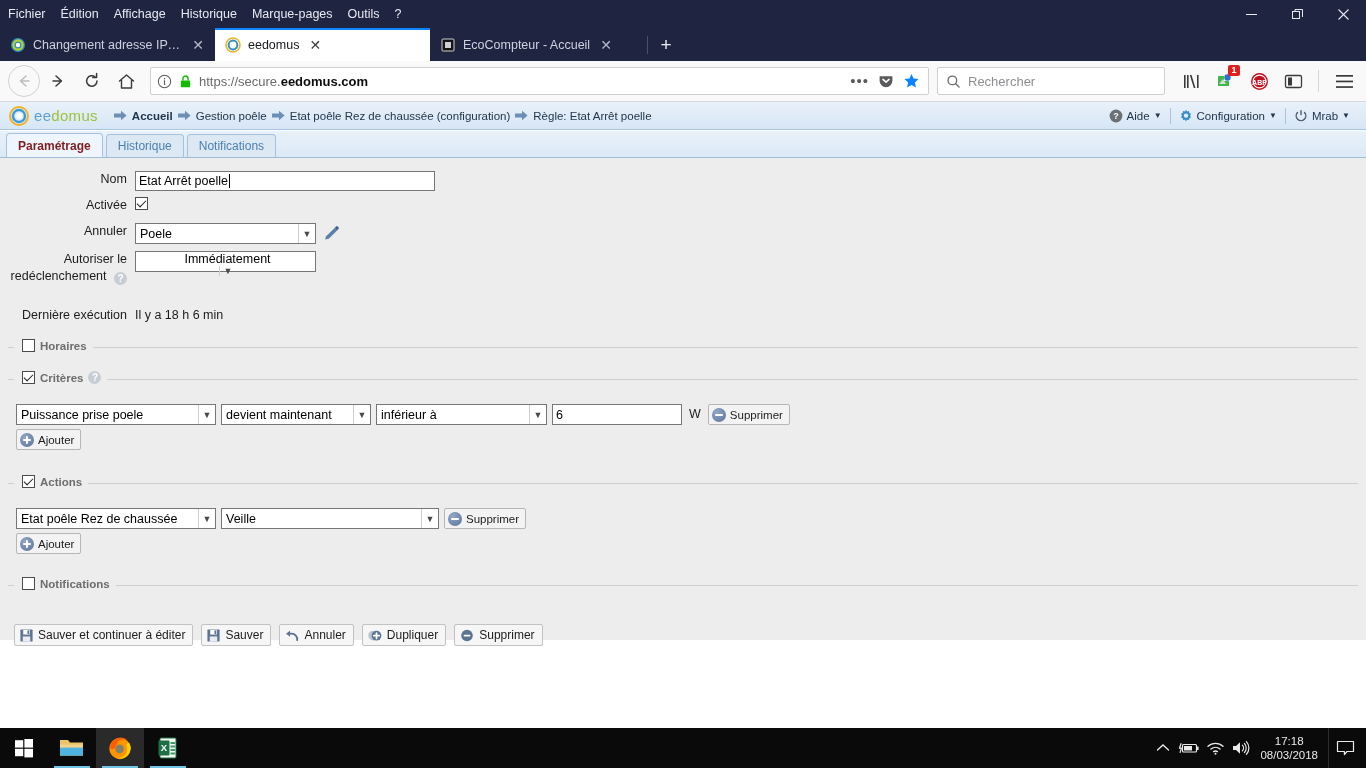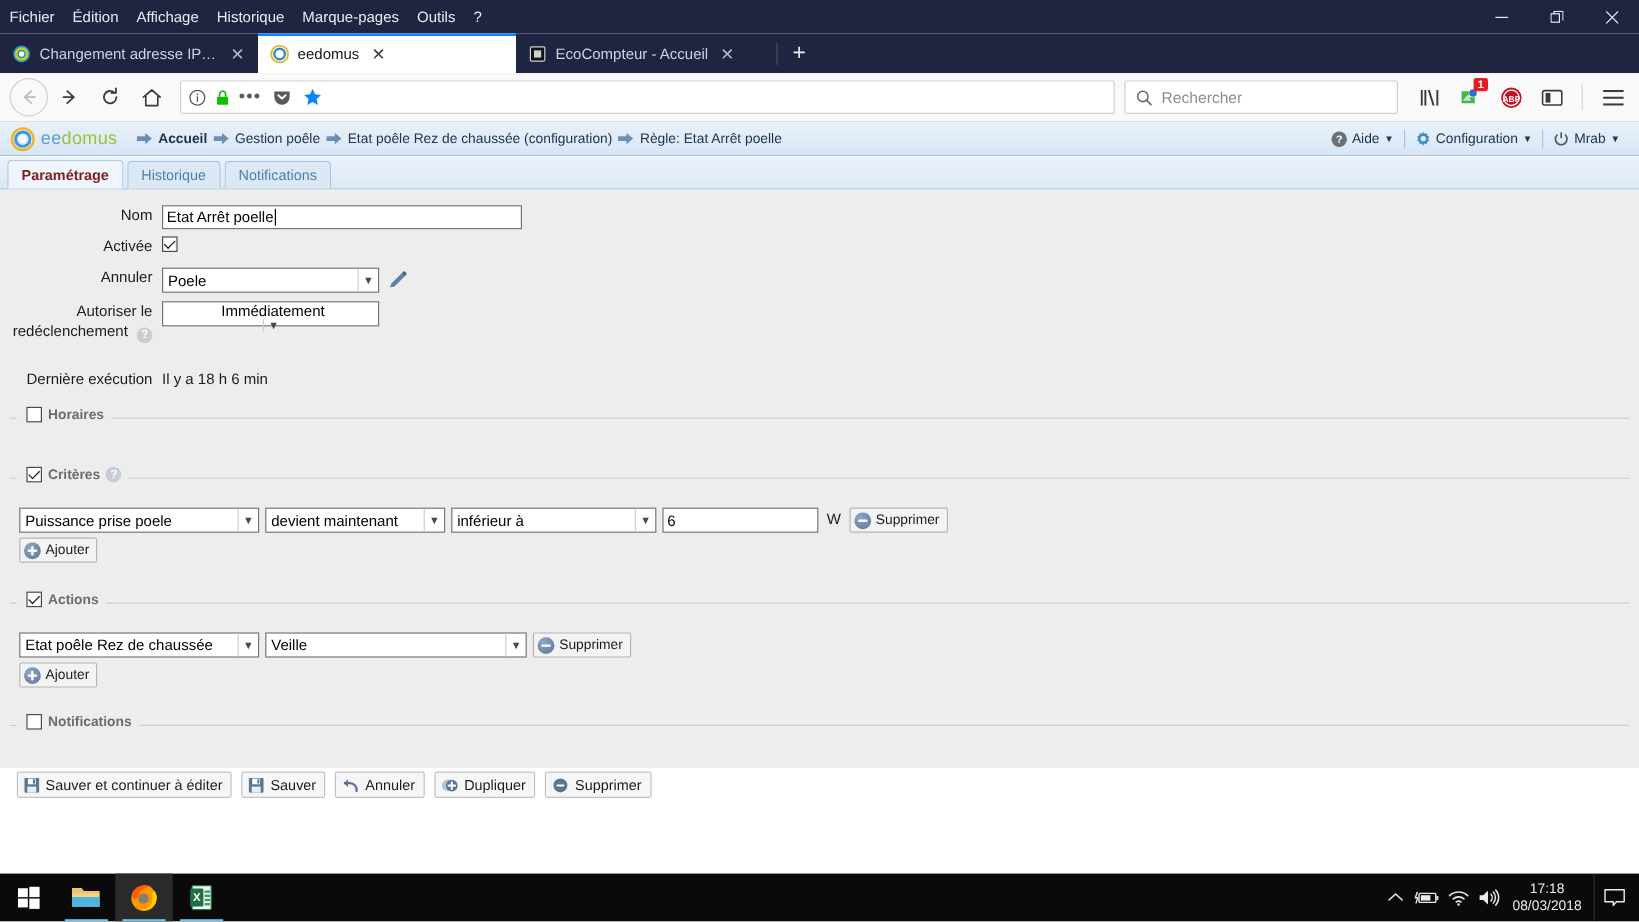--- a/index.html
+++ b/index.html
@@ -337,20 +337,21 @@
     <div class="urlbar">
       <svg width="15" height="15" viewBox="0 0 16 16">
         <circle cx="8" cy="8" r="6.6" fill="none" stroke="#5a5a5d" stroke-width="1.1"></circle>
         <rect x="7.4" y="6.7" width="1.2" height="5" fill="#5a5a5d"></rect>
         <rect x="7.4" y="4.2" width="1.2" height="1.5" fill="#5a5a5d"></rect>
       </svg>
       <svg width="13" height="15" viewBox="0 0 14 16">
         <rect x="2" y="7" width="10" height="7.3" rx="1" fill="#12bc00"></rect>
         <path d="M4.3 7 V4.8 a2.7 2.7 0 0 1 5.4 0 V7" fill="none" stroke="#12bc00" stroke-width="1.5"></path>
       </svg>
+      <span class="url-text"><span>https://secure.</span><b>eedomus</b><b>.com</b></span>
       <span class="url-icons">
         <span style="color:#5a5a5d;font-size:15px;letter-spacing:1px;line-height:10px;">•••</span>
         <svg width="16" height="16" viewBox="0 0 16 16">
           <path d="M1.6 3.2 h12.8 v4.6 a6.4 6.4 0 0 1 -12.8 0 z" fill="#5a5a5d"></path>
           <path d="M5 6.4 L8 9.2 L11 6.4" fill="none" stroke="#fff" stroke-width="1.6" stroke-linecap="round" stroke-linejoin="round"></path>
         </svg>
         <svg width="17" height="16" viewBox="0 0 17 16">
           <path d="M8.5 1 L10.6 5.5 L15.5 6.1 L11.9 9.5 L12.9 14.4 L8.5 12 L4.1 14.4 L5.1 9.5 L1.5 6.1 L6.4 5.5 Z" fill="#0a84ff"></path>
         </svg>
       </span>
@@ -532,21 +533,21 @@
 
 
     <div class="fs" style="margin-top:14px;">
       <div class="fs-line"></div>
       <div class="fs-legend">
         <span class="chk"></span>
         <span class="fs-title">Horaires</span>
       </div>
     </div>
 
-    <div class="fs" style="margin-top:32px;">
+    <div class="fs" style="margin-top:14px;">
       <div class="fs-line"></div>
       <div class="fs-legend">
         <span class="chk on"></span>
         <span class="fs-title">Critères</span>
         <span class="helpic">?</span>
       </div>
       <div class="fs-body" style="padding-top:16px;">
         <div class="rowline">
           <div class="selectbox" style="width:200px;">
             <span>Puissance prise poele</span>

